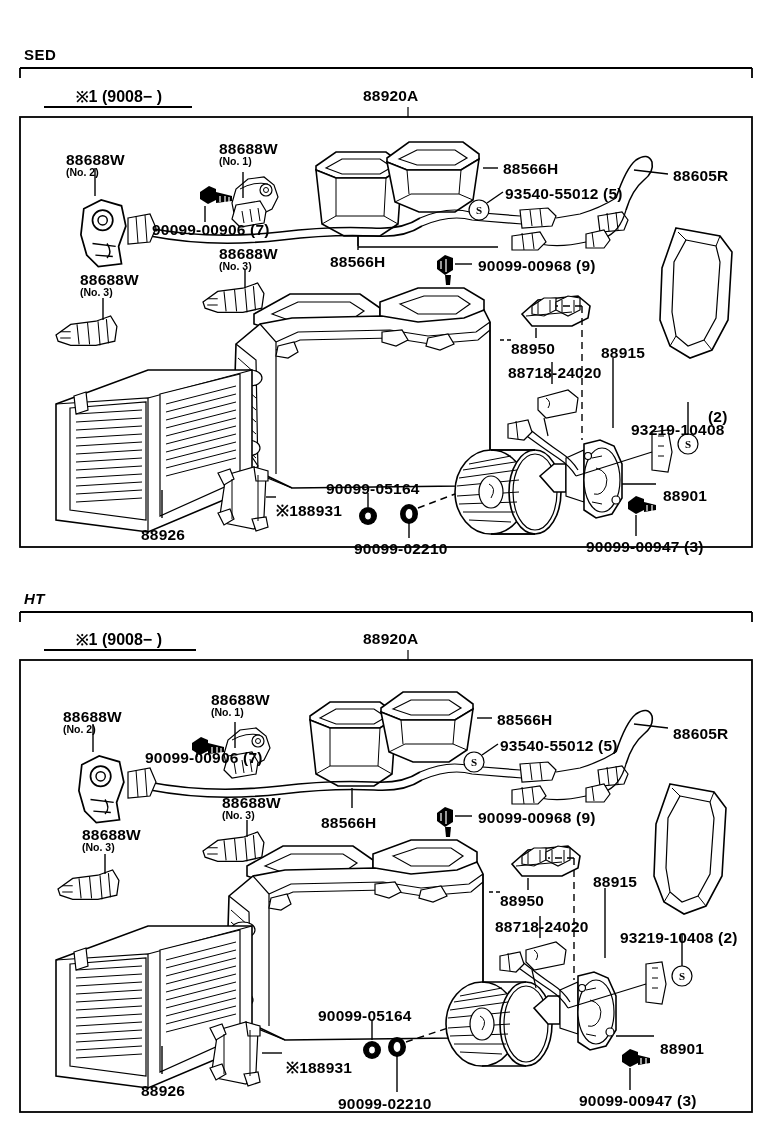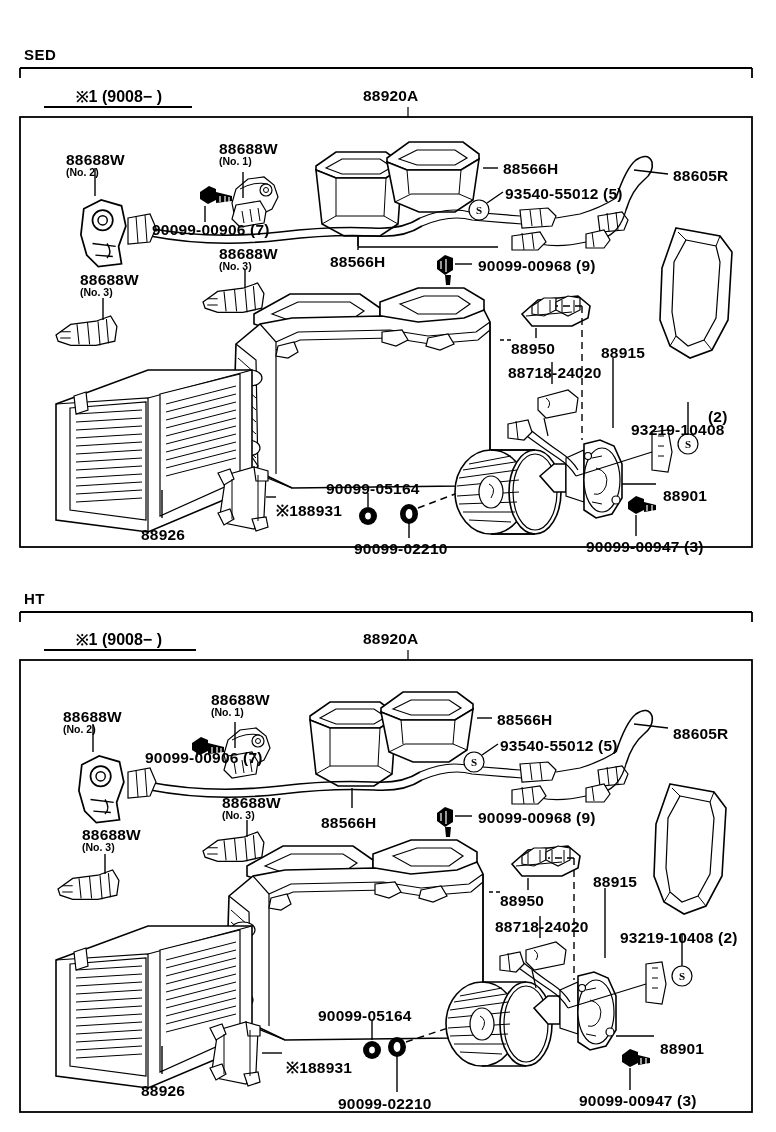--- a/index.html
+++ b/index.html
@@ -490,21 +490,21 @@
       <path class="thin" d="M22,4 L30,12 M64,8 L60,18 M14,118 L20,108 M56,122 L48,112"></path>
     </g>
   </svg>
 
   <div class="sec-tag" style="left:24px;top:46px;">SED</div>
   <div class="hdr" style="left:44px;top:86px;">
     <span class="star">※</span><span>1</span>&nbsp;<span>(9008−        )</span>
   </div>
   <div class="lbl" style="left:363px;top:88px;">88920A</div>
 
-  <div class="sec-tag" style="left:24px;top:590px;">HT</div>
+  <div class="sec-tag" style="left:24px;top:590px;font-style:italic;">HT</div>
   <div class="hdr" style="left:44px;top:629px;">
     <span class="star">※</span><span>1</span>&nbsp;<span>(9008−        )</span>
   </div>
   <div class="lbl" style="left:363px;top:631px;">88920A</div>
 
   <div id="labelLayer">
       <div class="lbl" style="left: 66px; top: 152px;"><span>88688W</span><span class="sub">(No. 2)</span></div>
       <div class="lbl" style="left: 219px; top: 141px;"><span>88688W</span><span class="sub">(No. 1)</span></div>
       <div class="lbl" style="left: 152px; top: 222px;"><span>90099-00906 (7)</span></div>
       <div class="lbl" style="left: 219px; top: 246px;"><span>88688W</span><span class="sub">(No. 3)</span></div>

